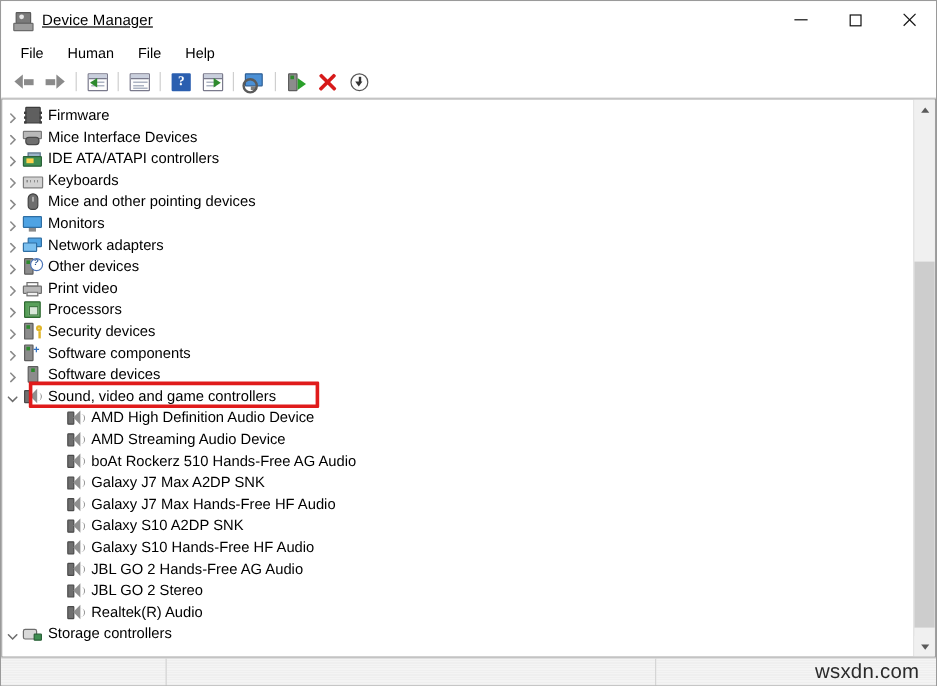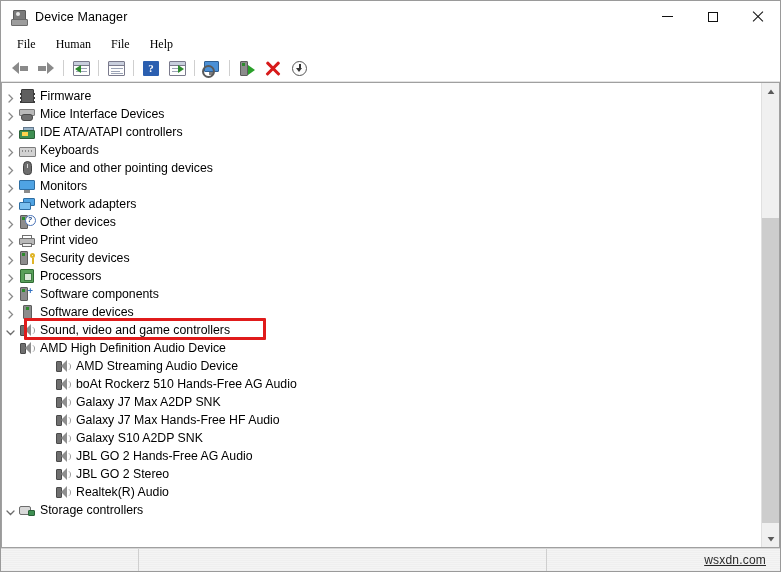--- a/index.html
+++ b/index.html
@@ -15,20 +15,21 @@
     border:1px solid #9a9a9a;
     background:#ffffff;
     display:flex;flex-direction:column;
   }
   
   .titlebar{
     height:31px;flex:0 0 31px;
     display:flex;align-items:center;
     background:#ffffff;
     border-bottom:1px solid #ffffff;
+    text-decoration:underline;
   }
   .title-icon{
     width:16px;height:16px;margin-left:10px;margin-right:8px;
     position:relative;flex:0 0 16px;
   }
   .ti-body{
     position:absolute;left:2px;top:1px;width:11px;height:8px;
     background:#7b7b7b;border:1px solid #5a5a5a;border-radius:1px;
   }
   .ti-dot{position:absolute;left:5px;top:3px;width:4px;height:4px;background:#e8e8e8;border-radius:50%;}
@@ -46,21 +47,21 @@
   .glyph-close{position:relative;width:11px;height:11px;}
   .glyph-close:before,.glyph-close:after{
     content:"";position:absolute;left:-1px;top:5px;width:14px;height:1px;background:#111;
   }
   .glyph-close:before{transform:rotate(45deg);}
   .glyph-close:after{transform:rotate(-45deg);}
 
   
   .menubar{
     height:22px;flex:0 0 22px;display:flex;align-items:center;
-    padding-left:6px;background:#ffffff;font-family:Liberation Serif, serif;
+    padding-left:6px;background:#ffffff;
   }
   .menuitem{
     font-size:12px;color:#000;padding:2px 10px;line-height:16px;cursor:default;
   }
 
   
   .toolbar{
     height:26px;flex:0 0 26px;display:flex;align-items:center;
     padding-left:6px;background:#ffffff;
     border-bottom:1px solid #e3e3e3;
@@ -229,21 +230,21 @@
     font-size:11px;color:#000;
   }
   .sb-pane{
     border-right:1px solid #cfcfcf;display:flex;align-items:center;padding:0 6px;
     background:
       repeating-linear-gradient(0deg,#efefef 0 1px,#f4f4f4 1px 2px);
   }
   .sb-pane.p1{width:125px;flex:0 0 125px;}
   .sb-pane.p2{width:395px;flex:0 0 395px;}
   .sb-pane.p3{flex:1 1 auto;justify-content:flex-end;border-right:none;}
-  .watermark{font-size:12px;color:#2a2a2a;padding-right:8px;letter-spacing:.2px;text-decoration:underline;}
+  .watermark{font-size:17px;color:#2a2a2a;padding-right:8px;letter-spacing:.2px;}
 </style>
 </head>
 <body>
 
 <div class="window">
 
   <div class="titlebar">
     <div class="title-icon">
       <div class="ti-body"></div>
         <div class="ti-dot"></div>
@@ -462,47 +463,47 @@
           </span>
           <span class="lbl">Print video</span>
         </div>
         <div class="row">
           <span class="chev">
             <svg width="9" height="9" viewBox="0 0 9 9">
               <path d="M3 1 L6.5 4.5 L3 8" stroke="#8a8a8a" stroke-width="1.3" fill="none" stroke-linecap="round"></path>
             </svg>
           </span>
           <span class="ico">
+            <i class="i i-cpu"></i>
+          </span>
+          <span class="lbl">Processors</span>
+        </div>
+        <div class="row">
+          <span class="chev">
+            <svg width="9" height="9" viewBox="0 0 9 9">
+              <path d="M3 1 L6.5 4.5 L3 8" stroke="#8a8a8a" stroke-width="1.3" fill="none" stroke-linecap="round"></path>
+            </svg>
+          </span>
+          <span class="ico">
             <i class="i i-sec">
               <i class="box"></i>
               <i class="dot"></i>
               <i class="key"></i>
               <i class="keyst"></i>
             </i>
           </span>
           <span class="lbl">Security devices</span>
         </div>
         <div class="row">
           <span class="chev">
             <svg width="9" height="9" viewBox="0 0 9 9">
               <path d="M3 1 L6.5 4.5 L3 8" stroke="#8a8a8a" stroke-width="1.3" fill="none" stroke-linecap="round"></path>
             </svg>
           </span>
           <span class="ico">
-            <i class="i i-cpu"></i>
-          </span>
-          <span class="lbl">Processors</span>
-        </div>
-        <div class="row">
-          <span class="chev">
-            <svg width="9" height="9" viewBox="0 0 9 9">
-              <path d="M3 1 L6.5 4.5 L3 8" stroke="#8a8a8a" stroke-width="1.3" fill="none" stroke-linecap="round"></path>
-            </svg>
-          </span>
-          <span class="ico">
             <i class="i i-swc">
               <i class="box"></i>
               <i class="dot"></i>
               <i class="plus">+</i>
             </i>
           </span>
           <span class="lbl">Software components</span>
         </div>
         <div class="row">
           <span class="chev">
@@ -526,21 +527,21 @@
           </span>
           <span class="ico">
             <i class="i i-spk">
               <i class="bx"></i>
               <i class="cone"></i>
               <i class="w1"></i>
             </i>
           </span>
           <span class="lbl">Sound, video and game controllers</span>
         </div>
-        <div class="row" style="">
+        <div class="row" style="padding-left: 36px;">
           <span class="chev"></span>
           <span class="ico">
             <i class="i i-spk">
               <i class="bx"></i>
               <i class="cone"></i>
               <i class="w1"></i>
             </i>
           </span>
           <span class="lbl">AMD High Definition Audio Device</span>
         </div>
@@ -591,20 +592,31 @@
         <div class="row" style="padding-left: 36px;">
           <span class="chev"></span>
           <span class="ico">
             <i class="i i-spk">
               <i class="bx"></i>
               <i class="cone"></i>
               <i class="w1"></i>
             </i>
           </span>
           <span class="lbl">Galaxy S10 A2DP SNK</span>
+        </div>
+        <div class="row" style="padding-left: 36px;">
+          <span class="chev"></span>
+          <span class="ico">
+            <i class="i i-spk">
+              <i class="bx"></i>
+              <i class="cone"></i>
+              <i class="w1"></i>
+            </i>
+          </span>
+          <span class="lbl">Galaxy S10 Hands-Free HF Audio</span>
         </div>
         <div class="row" style="padding-left: 36px;">
           <span class="chev"></span>
           <span class="ico">
             <i class="i i-spk">
               <i class="bx"></i>
               <i class="cone"></i>
               <i class="w1"></i>
             </i>
           </span>

